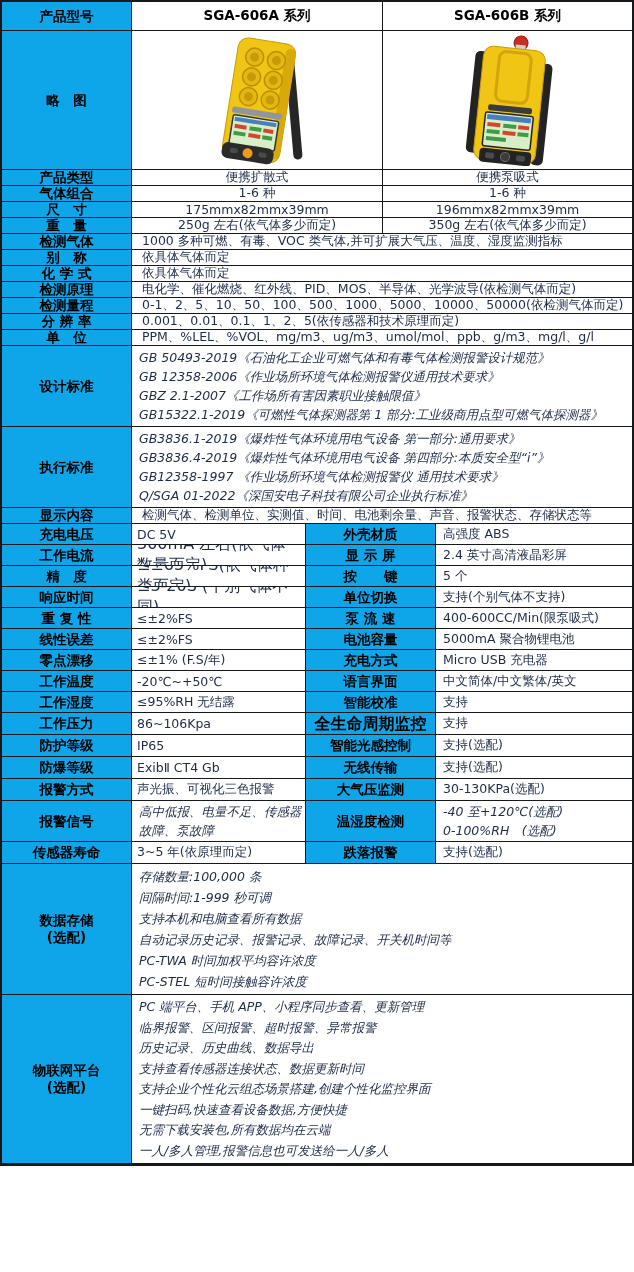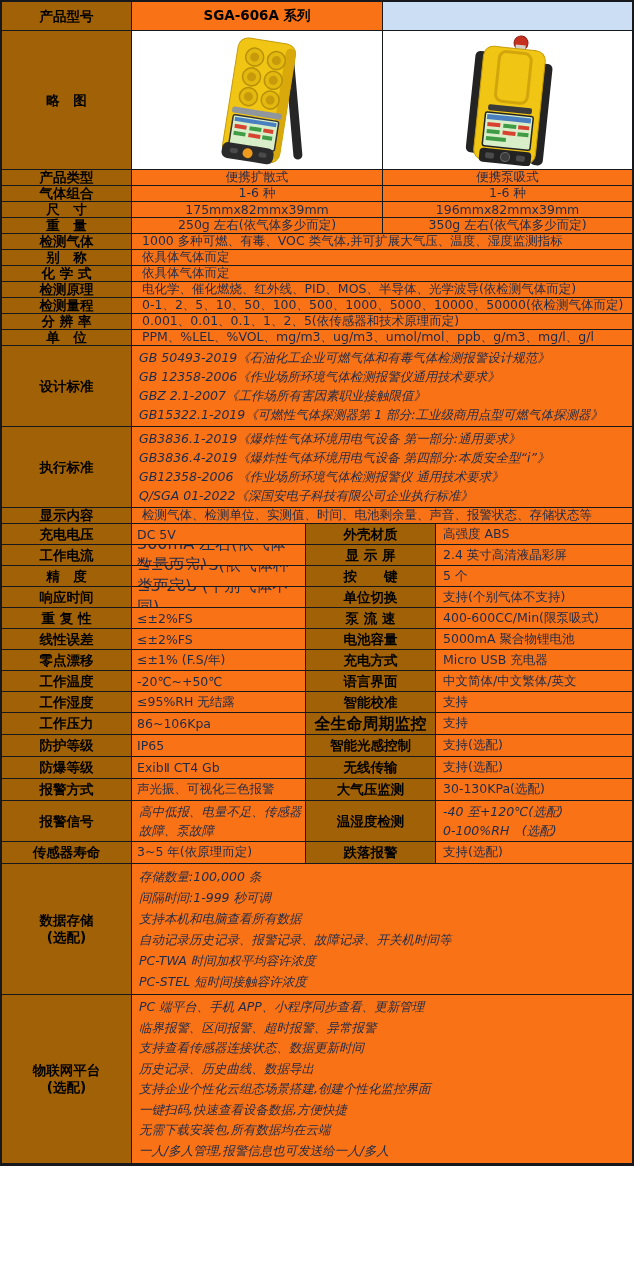--- a/index.html
+++ b/index.html
@@ -1,22 +1,22 @@
 <!DOCTYPE html>
 <html><head>
 <meta charset="utf-8">
 <style>
   html,body{margin:0;padding:0;background:#ffffff;}
   body{width:634px;font-family:"DejaVu Sans","Liberation Sans",sans-serif;}
   .spec-table{width:634px;box-sizing:border-box;border:2px solid #17181c;background:#cbdef3;}
   .row{display:flex;box-sizing:border-box;border-bottom:1px solid #17181c;}
   .cell{box-sizing:border-box;border-right:1px solid #17181c;display:flex;align-items:center;overflow:hidden;}
   .cell.end{border-right:none;}
-  .lbl{background:#a16207;justify-content:center;text-align:center;font-weight:bold;color:#000;font-size:13.5px;flex-direction:column;line-height:17px;}
-  .val{background:#f97316;color:#1d2b48;font-size:12.5px;padding:0 7px;}
+  .lbl{background:#0ea5e9;justify-content:center;text-align:center;font-weight:bold;color:#000;font-size:13.5px;flex-direction:column;line-height:17px;}
+  .val{background:#ffffff;color:#1d2b48;font-size:12.5px;padding:0 7px;}
   .val.center{justify-content:center;padding:0 2px;text-align:center;}
   .val.multi{flex-direction:column;align-items:flex-start;justify-content:center;padding:2px 7px;}
   .val.multi div{line-height:19.5px;white-space:nowrap;font-style:italic;}
   .w-l1{width:130px;flex:0 0 auto;}
   .w-a{width:251px;flex:0 0 auto;}
   .w-b{flex:1;}
   .w-v1{width:174px;flex:0 0 auto;padding:0 5px;}
   .w-l2{width:130px;flex:0 0 auto;}
   .w-v2{flex:1;}
   .w-full{flex:1;padding-left:10px;}
@@ -34,20 +34,21 @@
   .small{font-size:16px;}
 </style>
 </head>
 <body>
 
 <div class="spec-table">
 
   <div class="row hdr h29">
     <div class="cell lbl w-l1">产品型号</div>
     <div class="cell val center w-a">SGA-606A 系列</div>
+    <div class="cell val center w-b end">SGA-606B 系列</div>
   </div>
 
   <div class="row h139">
     <div class="cell lbl w-l1">略　图</div>
     <div class="cell img-cell w-a">
       <svg width="170" height="132" viewBox="0 0 170 132">
         <g transform="rotate(9 85 66)">
           <rect x="118" y="16" width="9" height="104" rx="4.5" fill="#262626" transform="rotate(-14 122 68)"></rect>
           <rect x="58" y="6" width="58" height="120" rx="10" fill="#f0c514" stroke="#c79c0a" stroke-width="1"></rect>
           <rect x="106" y="10" width="10" height="112" rx="5" fill="#d9a90c"></rect>
@@ -169,21 +170,21 @@
       <div>GBZ 2.1-2007《工作场所有害因素职业接触限值》</div>
       <div>GB15322.1-2019《可燃性气体探测器第 1 部分:工业级商用点型可燃气体探测器》</div>
     </div>
   </div>
 
   <div class="row std">
     <div class="cell lbl w-l1">执行标准</div>
     <div class="cell val multi w-full end">
       <div>GB3836.1-2019《爆炸性气体环境用电气设备 第一部分:通用要求》</div>
       <div>GB3836.4-2019《爆炸性气体环境用电气设备 第四部分:本质安全型“i”》</div>
-      <div>GB12358-2006 《作业场所环境气体检测报警仪 通用技术要求》</div>
+      <div>GB12358-1997 《作业场所环境气体检测报警仪 通用技术要求》</div>
       <div>Q/SGA 01-2022《深国安电子科技有限公司企业执行标准》</div>
     </div>
   </div>
 
   <div class="row h24">
     <div class="cell lbl w-l1">显示内容</div>
     <div class="cell val w-full end">检测气体、检测单位、实测值、时间、电池剩余量、声音、报警状态、存储状态等</div>
   </div>
 
   <div class="row h21">
@@ -301,22 +302,22 @@
   </div>
 
   <div class="row iot">
     <div class="cell lbl w-l1">
       <div>物联网平台</div>
       <div>(选配)</div>
     </div>
     <div class="cell val multi w-full end">
       <div>PC 端平台、手机 APP、小程序同步查看、更新管理</div>
       <div>临界报警、区间报警、超时报警、异常报警</div>
+      <div>历史记录、历史曲线、数据导出</div>
       <div>支持查看传感器连接状态、数据更新时间</div>
-      <div>历史记录、历史曲线、数据导出</div>
       <div>支持企业个性化云组态场景搭建,创建个性化监控界面</div>
       <div>一键扫码,快速查看设备数据,方便快捷</div>
       <div>无需下载安装包,所有数据均在云端</div>
       <div>一人/多人管理,报警信息也可发送给一人/多人</div>
     </div>
   </div>
 
 </div>
 
 </body></html>

